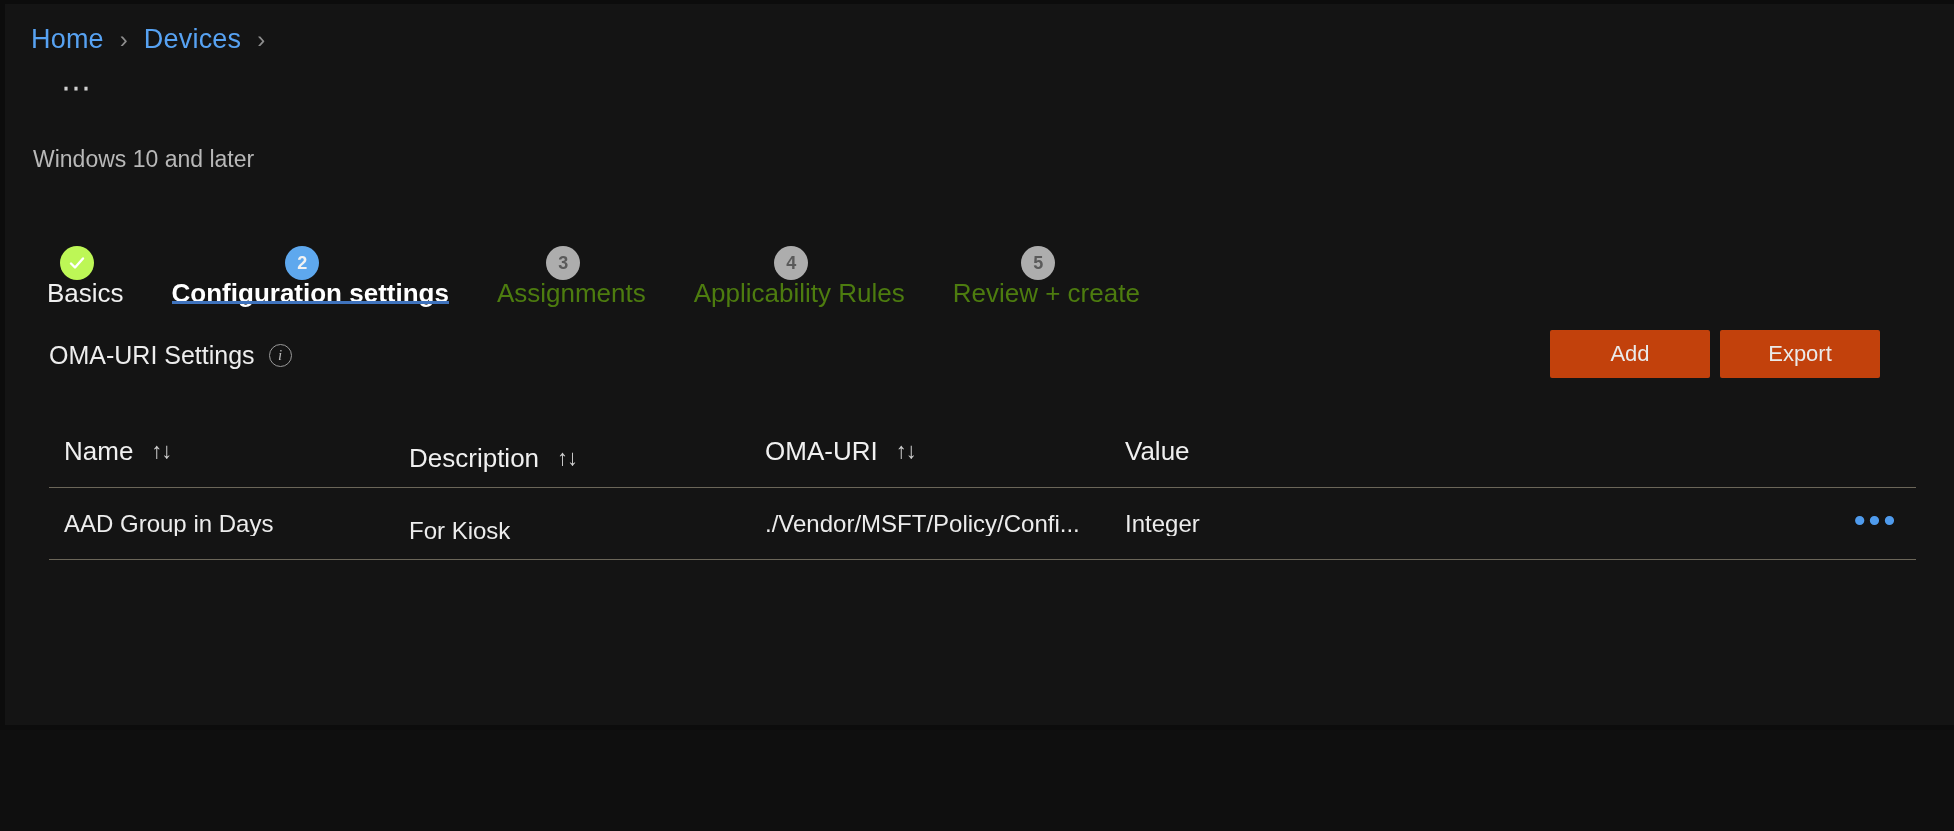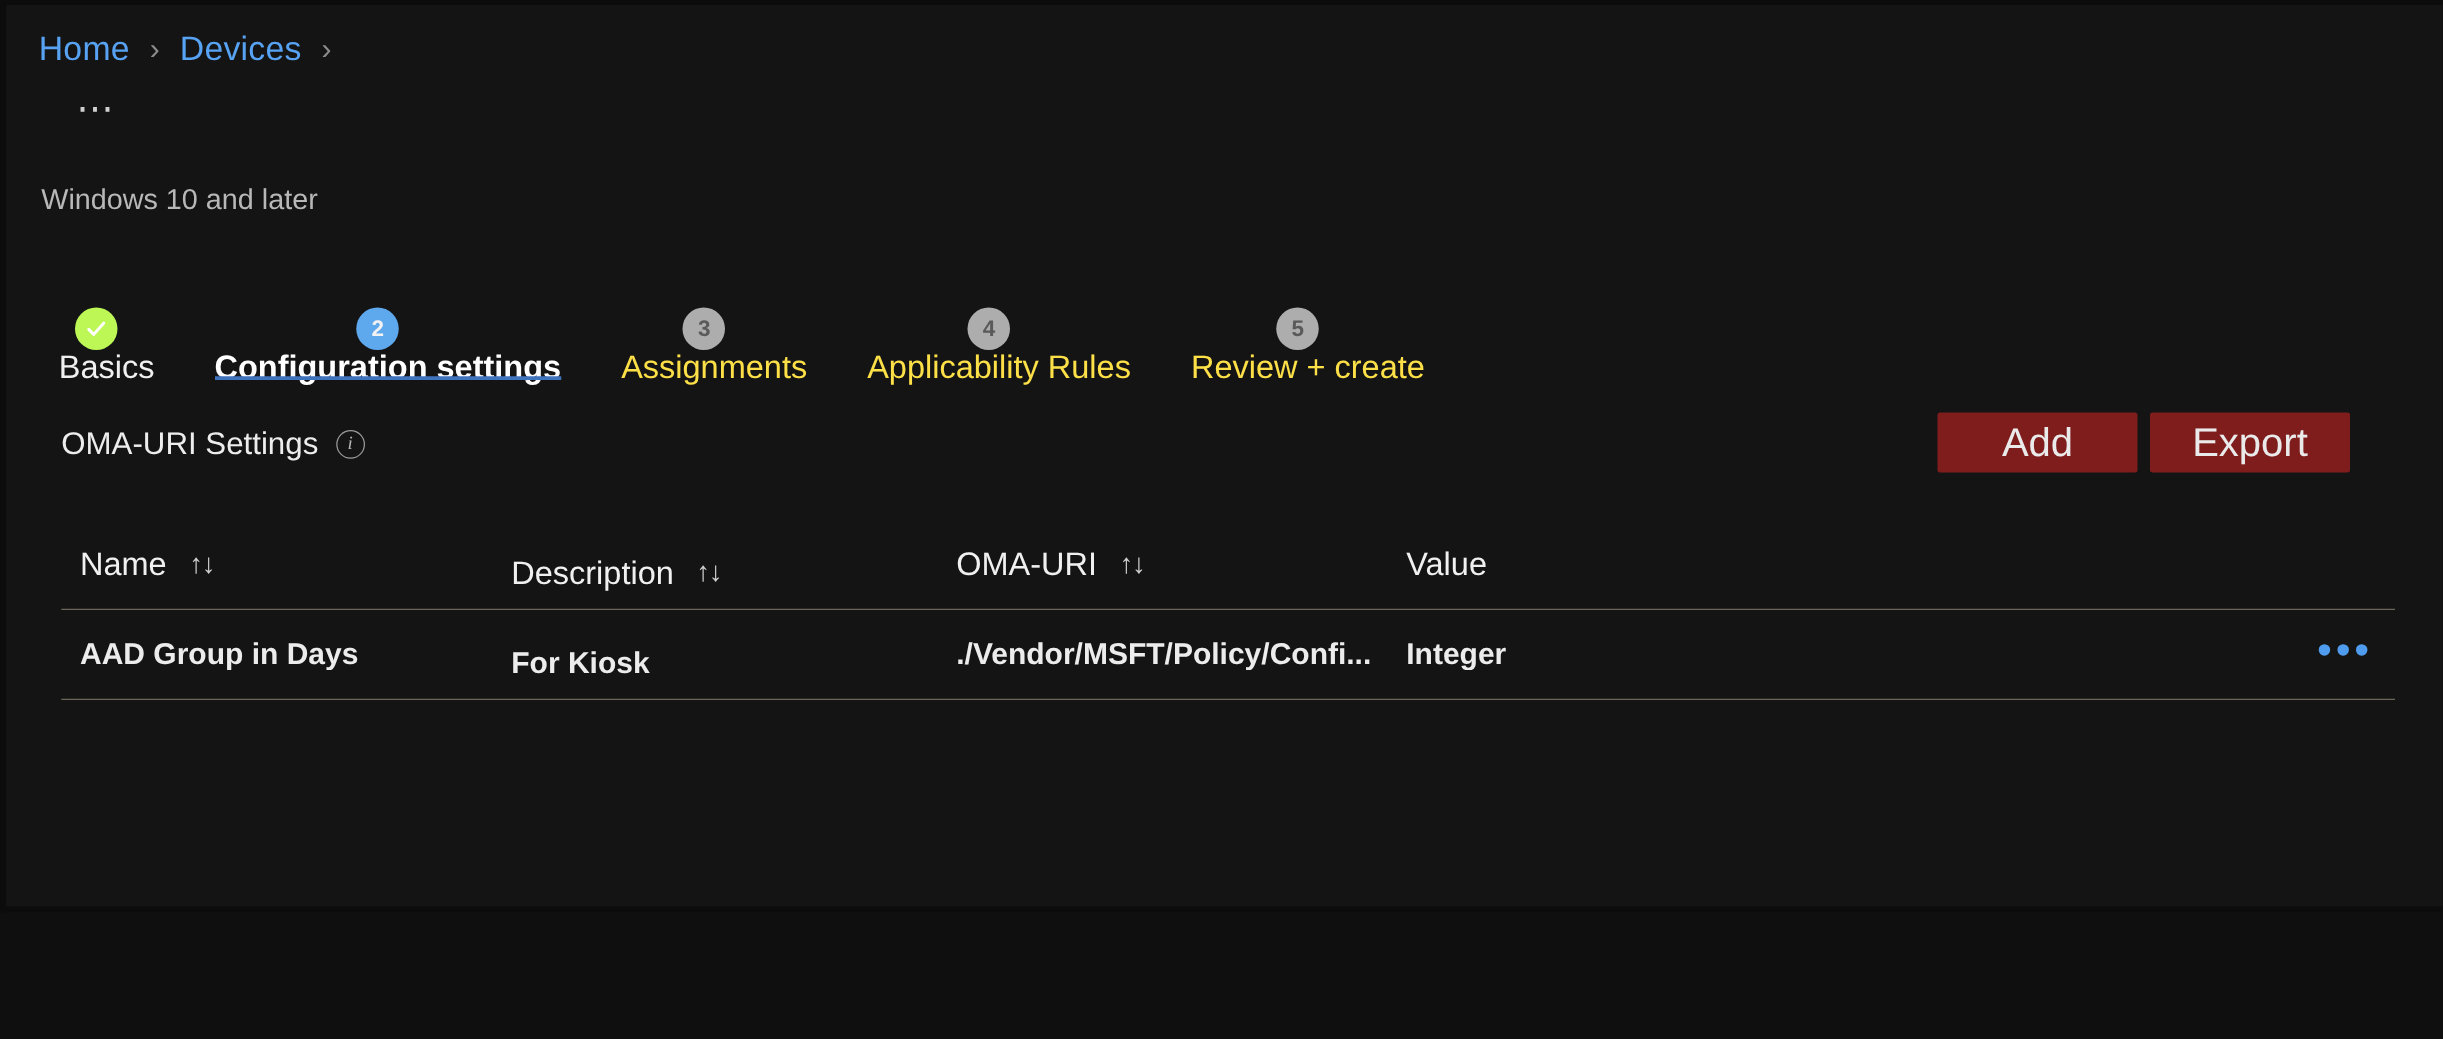--- a/index.html
+++ b/index.html
@@ -133,21 +133,21 @@
   }
   .tab-label {
     font-size: 26px;
     color: #f0f0f0;
     line-height: 1;
   }
   .tab.is-active .tab-label {
     font-weight: bold;
     color: #ffffff;
   }
-  .tab.is-pending .tab-label { color: #fde047; }
+  .tab.is-pending .tab-label { color: #4d7c0f; }
   .tab-underline {
     position: absolute;
     left: 0;
     right: 0;
     bottom: -12px;
     height: 3px;
     background: #3f73bd;
     display: none;
   }
   .tab.is-active .tab-underline { display: block; }
@@ -187,25 +187,25 @@
     justify-content: center;
     cursor: pointer;
     box-sizing: border-box;
   }
   .section-actions {
     display: flex;
     gap: 10px;
     margin-top: -2px;
   }
   .btn {
-    background: #7f1d1d;
+    background: #c2410c;
     color: #eaeaea;
     border: none;
     font-family: inherit;
-    font-size: 32px;
+    font-size: 22px;
     height: 48px;
     min-width: 160px;
     padding: 0 20px;
     border-radius: 2px;
     cursor: pointer;
     line-height: 1;
   }
 
   
   .table {
@@ -248,21 +248,20 @@
     line-height: 1;
     cursor: pointer;
     user-select: none;
   }
   .td {
     font-size: 24px;
     color: #ececec;
     line-height: 1;
     white-space: nowrap;
     overflow: hidden;
-    font-weight: bold;
   }
   .row-menu {
     color: #4f9bed;
     font-size: 34px;
     letter-spacing: 3px;
     line-height: 0.4;
     cursor: pointer;
     user-select: none;
     padding-bottom: 6px;
   }

